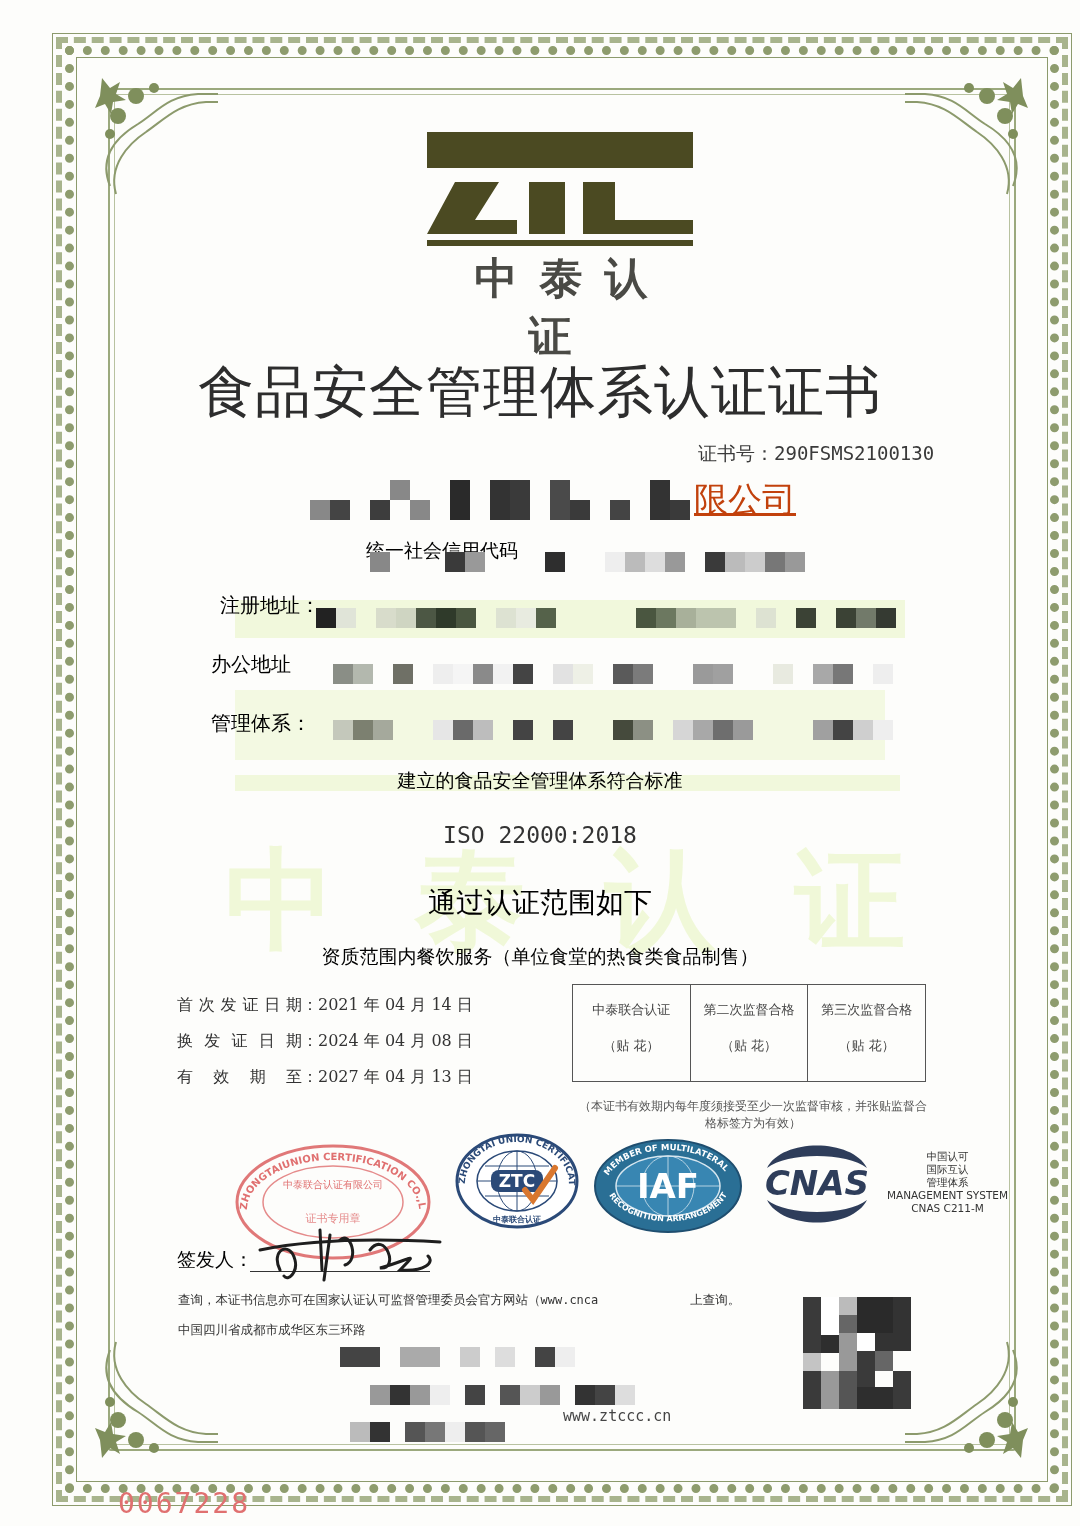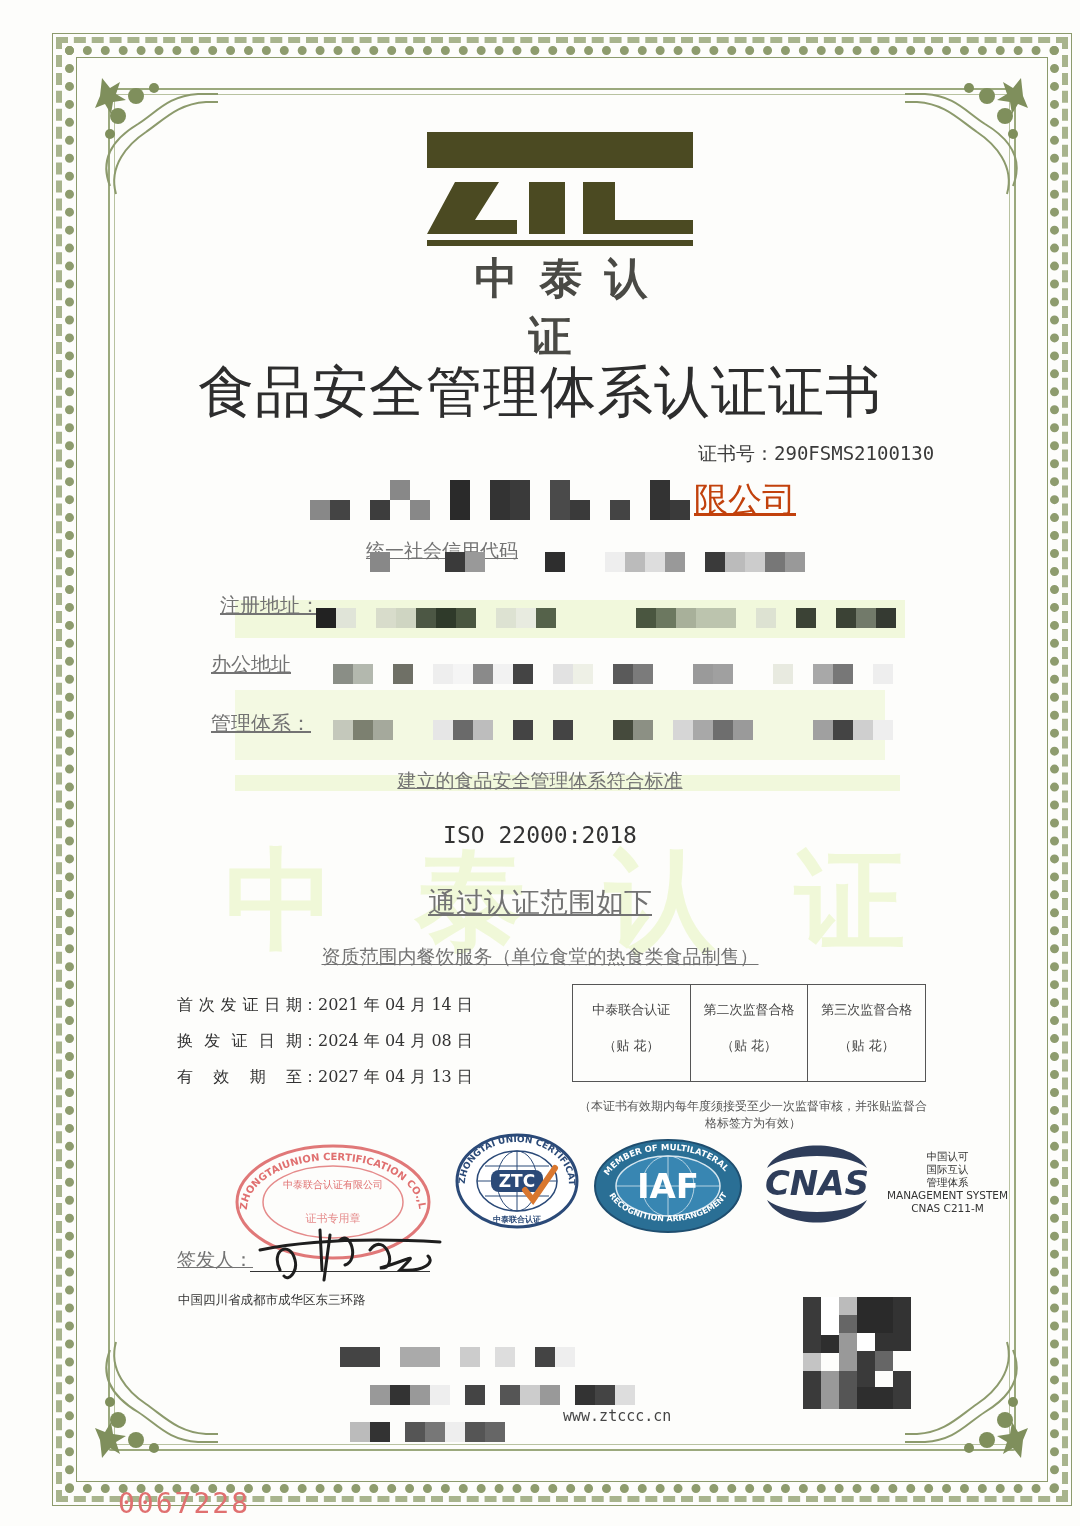--- a/index.html
+++ b/index.html
@@ -34,21 +34,21 @@
              font-weight:bold; font-size:43px; letter-spacing:22px; color:#4a4a45; text-indent:22px; }
 
   .title { left:0; width:1080px; top:355px; text-align:center; font-family:"DejaVu Sans", sans-serif;
            font-size:56px; color:#2d2d2d; letter-spacing:1px; }
   .certno { left:698px; top:441px; font-family:"DejaVu Sans", sans-serif; font-size:19px; color:#3a3a3a; }
   .certno span.v { font-family:"DejaVu Sans Mono", monospace;text-align:right; }
 
   .company { left:310px; top:475px; height:50px; display:flex; align-items:center; }
   .company-suffix { font-family:"DejaVu Sans", sans-serif; font-size:34px; color:#c2410c; margin-left:4px;text-decoration:underline; }
 
-  .label { font-family:"DejaVu Serif", serif; font-size:20px; color:#737373;text-decoration:underline; }
+  .label { font-family:"DejaVu Serif", serif; font-size:20px; color:#000000; }
 
   .mosaic { display:flex; gap:0; }
   .mosaic i { display:block; width:20px; height:20px; }
 
   .center-line { left:0; width:1080px; text-align:center; }
   .l1 { top:768px; font-size:19px; }
   .l2 { top:822px; font-family:"DejaVu Sans Mono", monospace; font-size:23px; font-weight:normal; color:#333; }
   .l3 { top:884px; font-size:28px; }
   .l4 { top:944px; font-size:19px; }
 
@@ -420,20 +420,21 @@
 </svg>
 <div class="abs cnas-text">
   <div>中国认可</div>
   <div>国际互认</div>
   <div>管理体系</div>
   <div>MANAGEMENT SYSTEM</div>
   <div>CNAS C211-M</div>
 </div>
 
 <div class="abs footer">
+  <div><span>查询，本证书信息亦可在国家认证认可监督管理委员会官方网站（</span><span class="url">www.cnca</span><span style="display:inline-block;width:92px"></span><span>上查询。</span></div>
   <div><span>中国四川省成都市成华区东三环路</span></div>
 </div>
 <div class="abs mosaic" style="left:340px;top:1347px">
   <i style="background:#444"></i>
     <i style="background:#444"></i>
     <i style="width:20px;background:transparent"></i>
     <i style="background:#aaa"></i>
     <i style="background:#aaa"></i>
     <i style="width:20px;background:transparent"></i>
     <i style="background:#ccc"></i>

